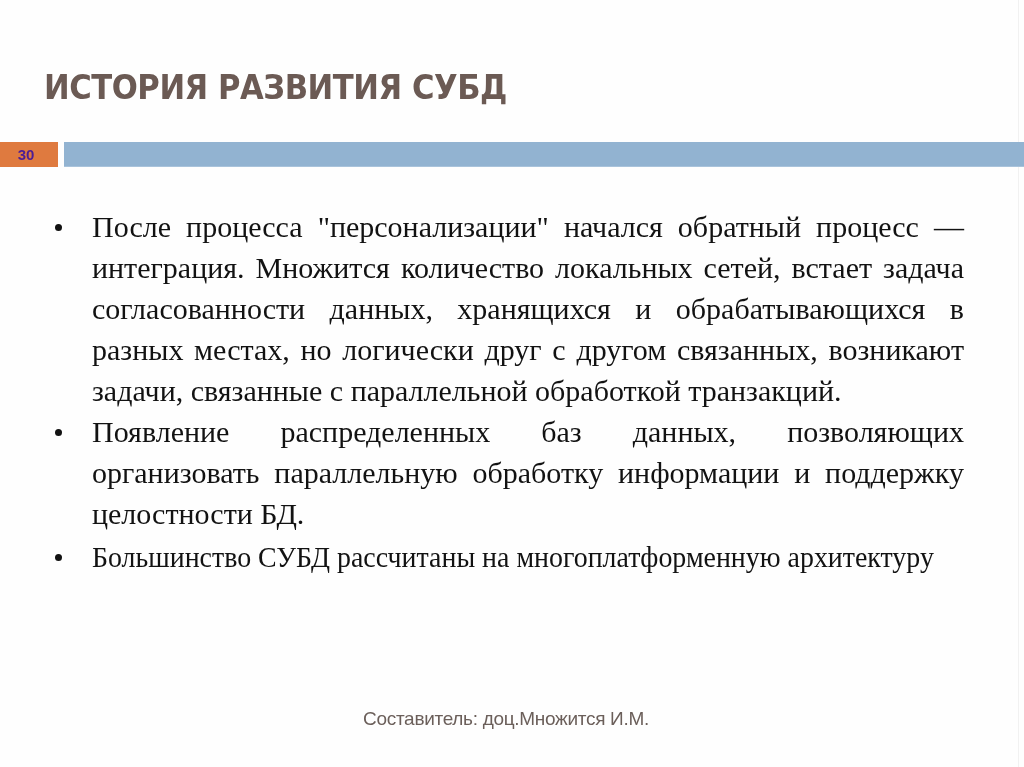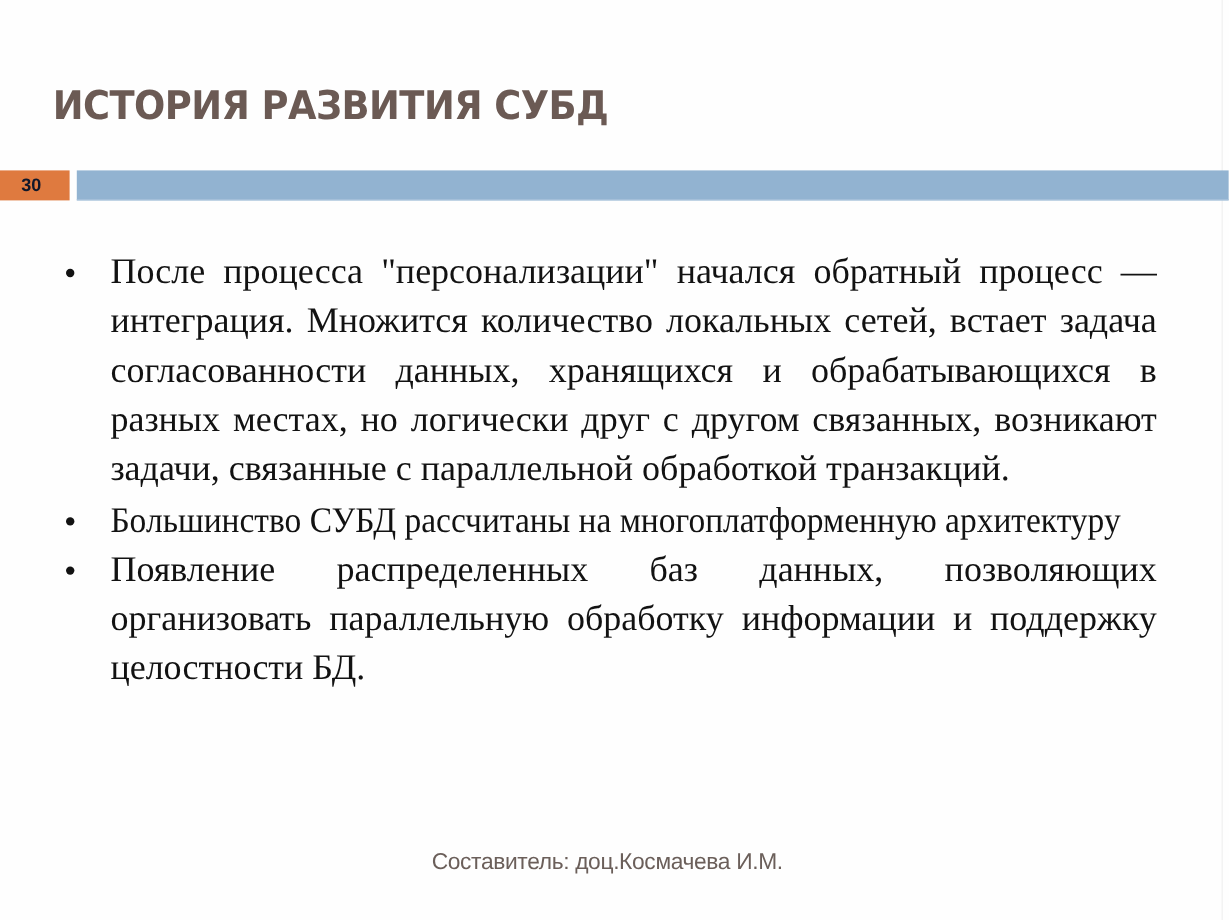--- a/index.html
+++ b/index.html
@@ -51,21 +51,21 @@
       height: 25px;
       background: #df7a3f;
       display: flex;
       align-items: center;
       justify-content: center;
     }
     .slide-number {
       font-family: "Liberation Sans", sans-serif;
       font-weight: bold;
       font-size: 15px;
-      color: #0f172a;
+      color: #4c1d95;
       padding-right: 6px;
     }
     .accent-bar {
       position: absolute;
       left: 64px;
       top: 142px;
       width: 960px;
       height: 25px;
       background: #92b3d1;
       border-bottom: 1px solid #a9c3db;
@@ -139,24 +139,24 @@
   <div class="slide-number-box">
     <span class="slide-number">30</span>
   </div>
   <div class="accent-bar"></div>
 
   <ul class="content">
     <li>
       <span class="bullet"></span>
       <span class="item-text">После процесса "персонализации" начался обратный процесс — интеграция. Множится количество локальных сетей, встает задача согласованности данных, хранящихся и обрабатывающихся в разных местах, но логически друг с другом связанных, возникают задачи, связанные с параллельной обработкой транзакций.</span>
     </li>
+    <li>
+      <span class="bullet"></span>
+      <span class="item-text">Появление распределенных баз данных, позволяющих организовать параллельную обработку информации и поддержку целостности БД.</span>
+    </li>
     <li style="margin-top:2px;">
       <span class="bullet"></span>
       <span class="item-text condensed">Большинство СУБД рассчитаны на многоплатформенную архитектуру</span>
     </li>
-    <li>
-      <span class="bullet"></span>
-      <span class="item-text">Появление распределенных баз данных, позволяющих организовать параллельную обработку информации и поддержку целостности БД.</span>
-    </li>
   </ul>
 
-  <div class="footer">Составитель: доц.Космачева И.М.</div>
+  <div class="footer">Составитель: доц.Множится И.М.</div>
 </div>
 
 </body></html>

